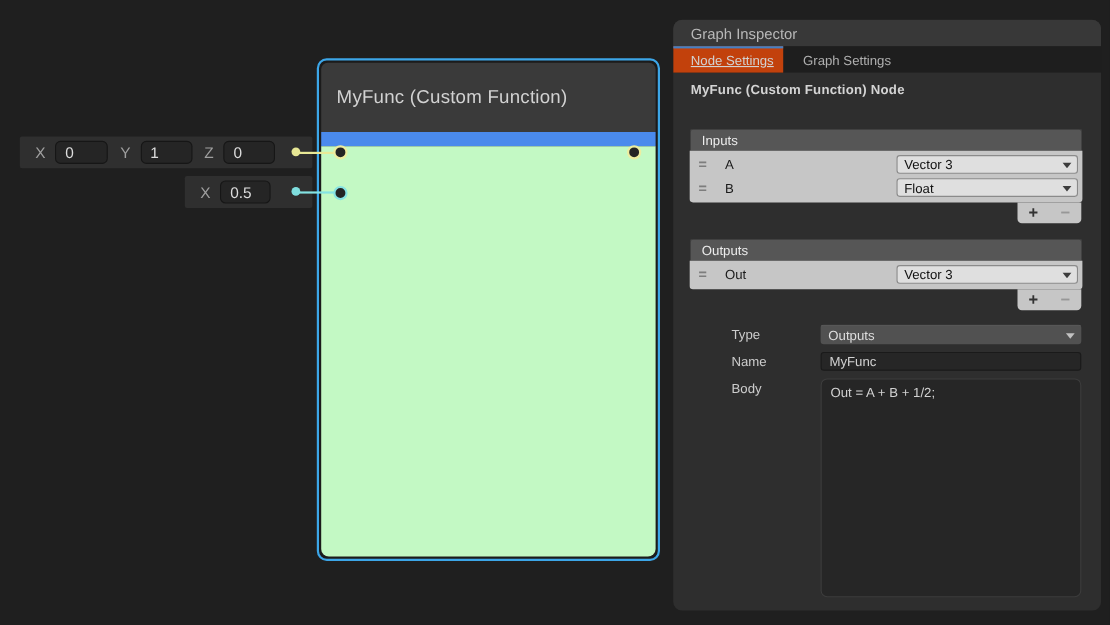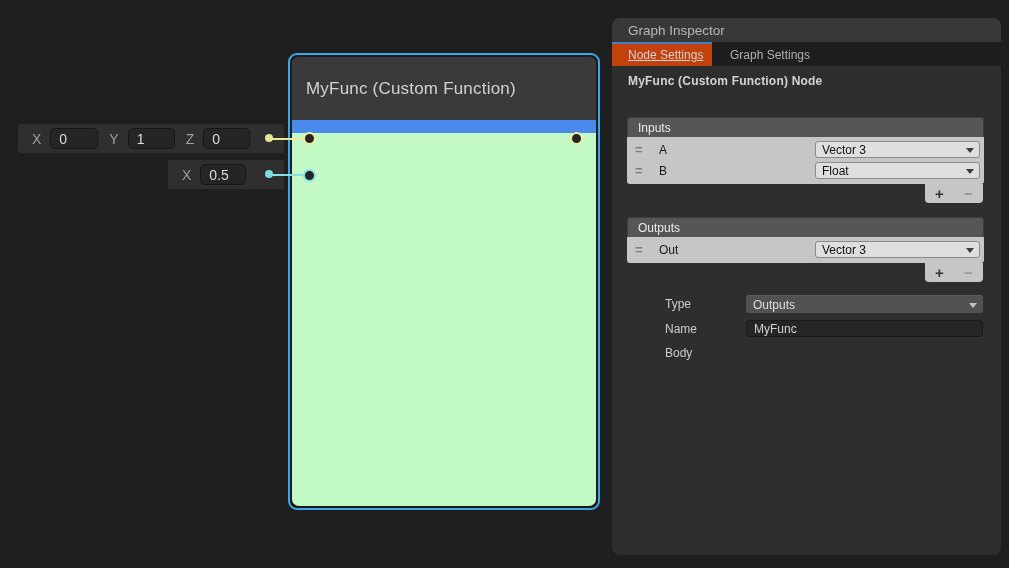--- a/index.html
+++ b/index.html
@@ -255,15 +255,16 @@
         </span>
     </div>
 
     <div class="prop-row">
       <span class="prop-label">Name</span>
       <span class="txt-field">MyFunc</span>
     </div>
 
     <div class="prop-row top-align">
       <span class="prop-label">Body</span>
+      <span class="txt-area">Out = A + B + 1/2;</span>
     </div>
   </div>
 </div>
 
 </body></html>

